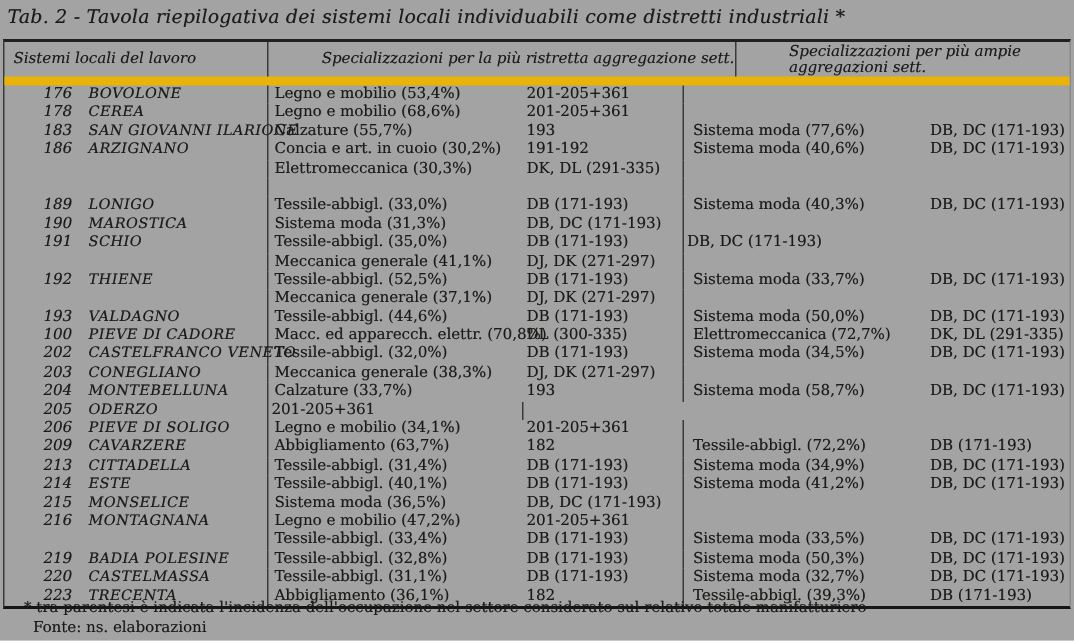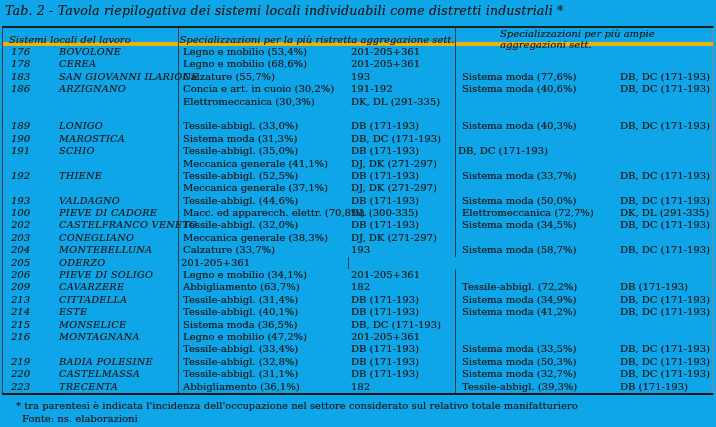--- a/index.html
+++ b/index.html
@@ -1,20 +1,20 @@
 <!DOCTYPE html>
 <html><head>
 <meta charset="utf-8">
 <style>
   * { margin: 0; padding: 0; box-sizing: border-box; }
   html, body { background: #e8e8e6; }
   #page {
     position: relative;
     width: 716px; height: 427px;
-    background: #0ea5e9;
+    background: #a3a3a3;
     font-family: "DejaVu Serif", "Liberation Serif", serif;
     color: #1a1a18;
     overflow: hidden;
     text-shadow: 0.2px 0.2px 0.3px rgba(30,30,28,0.55);
   }
   #doc-title {
     position: absolute; top: 3px; left: 5px;
     font-style: italic; font-size: 12.5px; letter-spacing: 0.2px;
     white-space: nowrap;
   }
@@ -22,39 +22,39 @@
     position: absolute; top: 26px; left: 2px;
     width: 712px;
     border-top: 2px solid #20201e;
     border-bottom: 2px solid #161614;
     border-left: 1px solid #3a3a38;
     border-right: 1px solid #8a8a86;
   }
   .hrow {
     display: grid;
     grid-template-columns: 176px 277px 1fr;
-    height: 18px;
-    border-bottom: 4px solid #eab308;
+    height: 29px;
+    border-bottom: 6px solid #eab308;
     align-items: center;
-    font-style: italic; font-size: 10px;
+    font-style: italic; font-size: 10px; gap: 35px;
   }
   .hcell { height: 100%; display: flex; align-items: center; }
   .hcell.c1 { padding-left: 6px; border-right: 1px solid #3a3a38; }
   .hcell.c2 { justify-content: center; border-right: 1px solid #3a3a38; }
-  .hcell.c3 { justify-content: center; margin-left: 44px; }
+  .hcell.c3 { justify-content: center; }
   .trow {
     display: grid;
     grid-template-columns: 44px 132px 170px 107px 162px 1fr;
     height: 12.4px;
     line-height: 12.4px;
     font-size: 10px;
     white-space: nowrap;
   }
   .td { overflow: visible; }
-  .td.num { padding-left: 8px; font-style: italic; }
+  .td.num { padding-left: 8px; font-style: italic; margin-left: 18px; }
   .td.name {
     padding-left: 12px; font-style: italic;
     font-size: 9.6px; letter-spacing: 0.35px;
     border-right: 1px solid #3a3a38;
   }
   .td.spec1 { padding-left: 4px; }
   .td.code1 { padding-left: 2px; border-right: 1px solid #3a3a38; }
   .td.spec2 { padding-left: 6px; }
   .td.code2 { padding-left: 2px; }
   #footnote {

